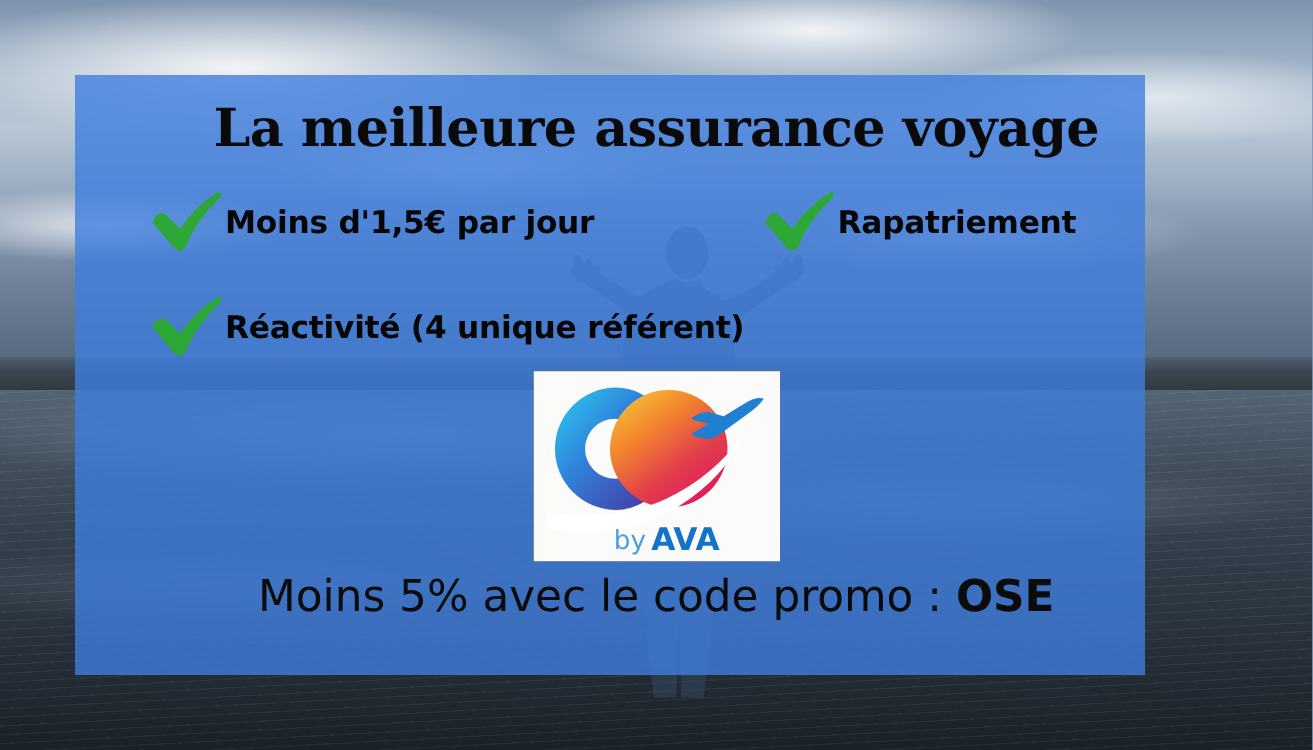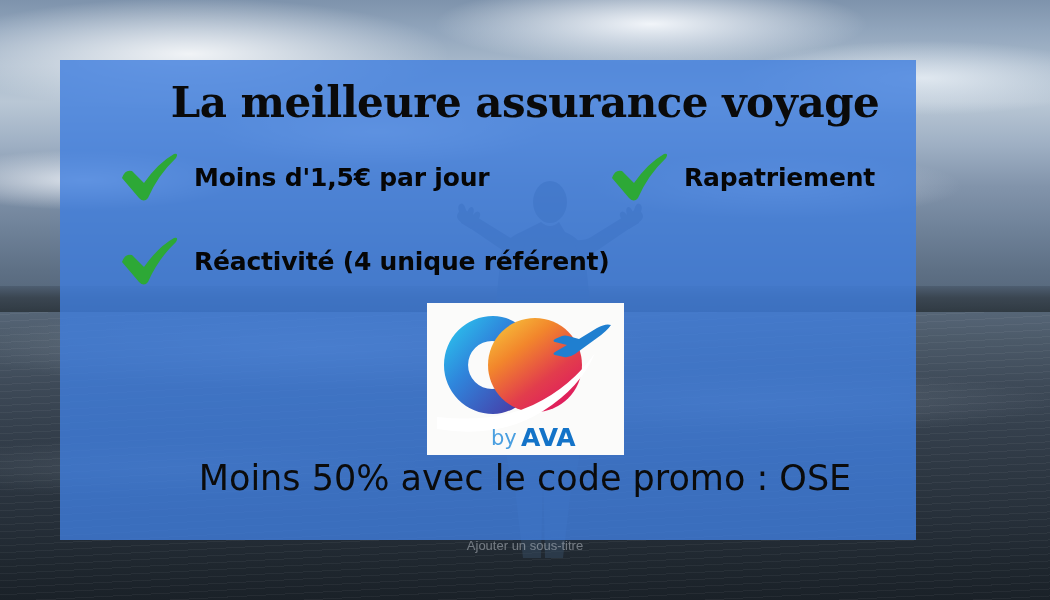--- a/index.html
+++ b/index.html
@@ -91,59 +91,58 @@
   }
 
   
   .features { position:absolute; left:0; top:86px; width:930px; }
   .feat-row { position:relative; height:84px; }
 
   .feat {
     position:absolute;
     display:flex;
     align-items:center;
-    gap:14px;
   }
   .feat.col-left  { left:58px;  }
   .feat.col-right { left:548px;text-align:center; }
 
   .check { width:62px; height:62px; flex:0 0 62px; }
   .check svg { display:block; width:100%; height:100%; }
 
   .feat-label {
     font-family:"DejaVu Sans", sans-serif;
     font-weight:700;
     font-size:25px;
     color:#060606;
     white-space:nowrap;
     letter-spacing:-.2px;
   }
 
   
   .logo-card {
     position:absolute;
-    left:367px; top:243px;
+    left:367px; top:237px;
     width:197px; height:152px;
     background:#fde047;
     overflow:hidden;
   }
   .logo-card svg { display:block; width:100%; height:100%; }
 
   
   .promo {
     position:absolute;
     left:0; top:398px; width:930px;
     text-align:center;
     font-family:"DejaVu Sans", sans-serif;
     font-weight:400;
     font-size:35px;
     color:#0b0b0b;
     white-space:nowrap;
   }
-  .promo b { font-weight:400; }
+  .promo b { font-weight:700; }
 
   
   .subtitle-ph {
     position:absolute;
     left:0; top:538px; width:1050px;
     text-align:center;
     font-family:"Liberation Sans", sans-serif;
     font-size:13px;
     color:rgba(228,234,240,.42);
     white-space:nowrap;
@@ -248,20 +247,19 @@
         <g fill="#1f7fd0">
           <path d="M184 22 q-4 6 -14 13 l-22 16 q-6 4 -11 3 l-9 -2 q-3 -1 0 -3 l12 -7 -12 -3 q-3 -1 0 -3 l7 -3 q3 -1 6 0 l11 3 18 -11 q9 -5 14 -3 z"></path>
         </g>
 
         <text x="64" y="142" font-family="DejaVu Sans, sans-serif" font-size="21" fill="#4a9fe0">by</text>
         <text x="94" y="143" font-family="DejaVu Sans, sans-serif" font-size="25" font-weight="bold" fill="#1373c8">AVA</text>
       </svg>
     </div>
 
     <div class="promo">
-      <span>Moins 50% avec le code promo : </span><b>OSE</b>
+      <span>Moins 5% avec le code promo : </span><b>OSE</b>
     </div>
 
   </div>
 
-  <div class="subtitle-ph">Ajouter un sous-titre</div>
 
 </div>
 
 </body></html>

